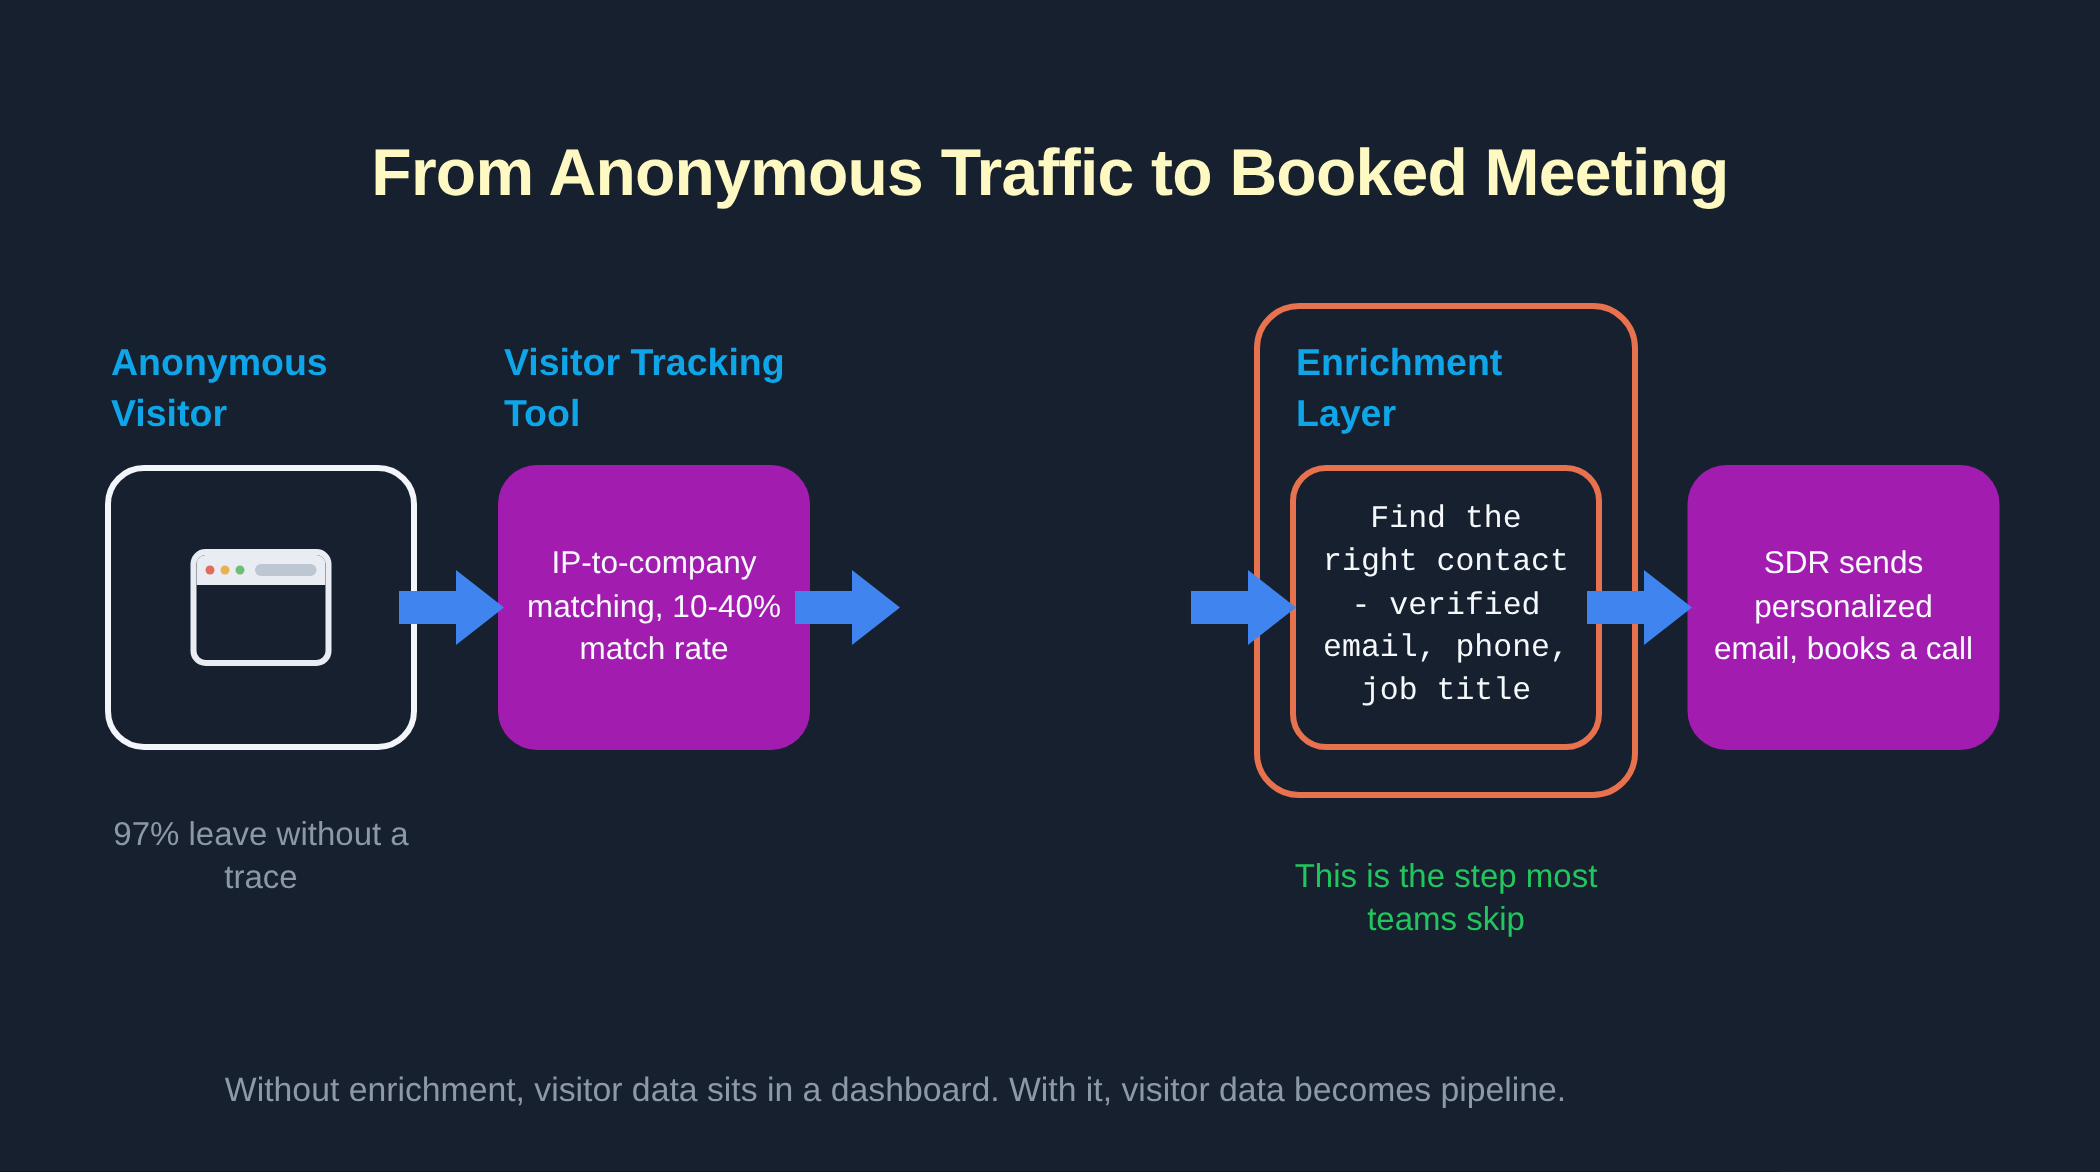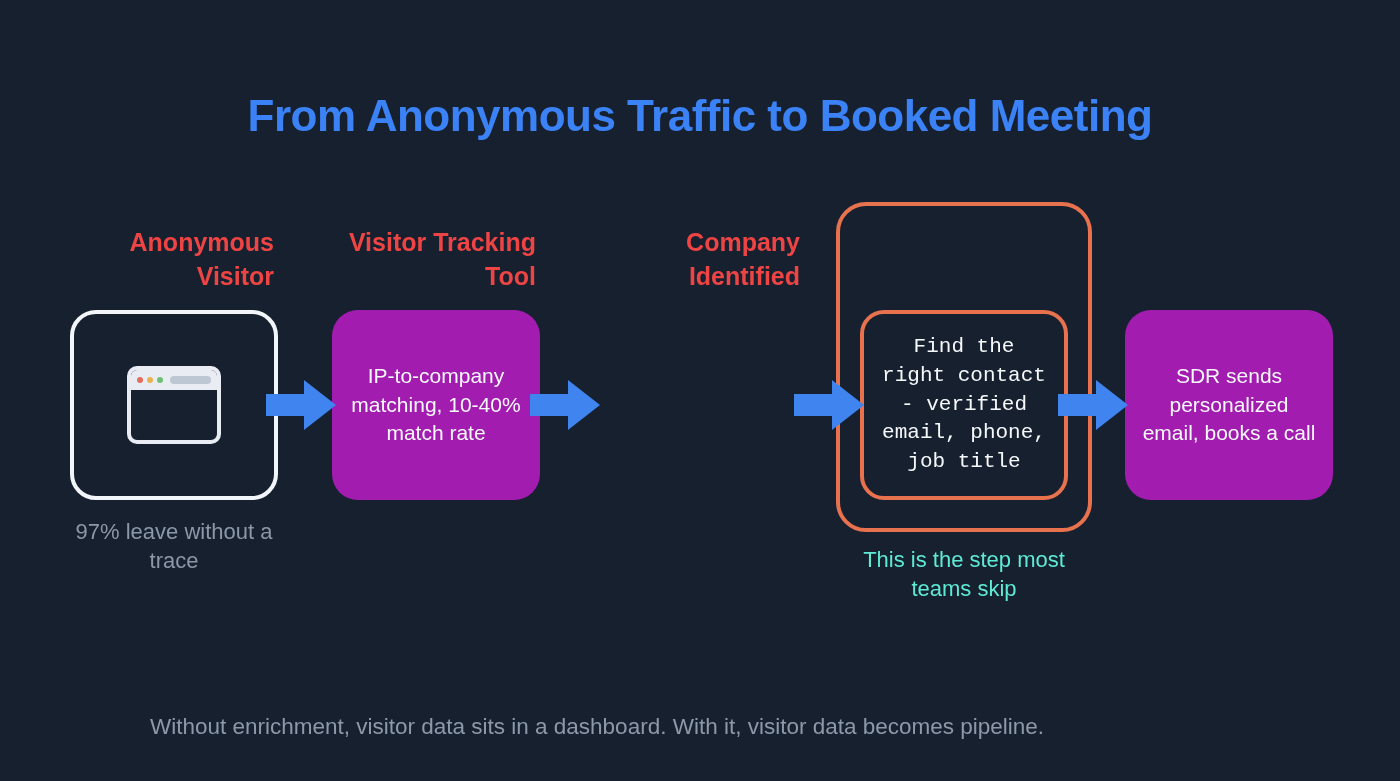--- a/index.html
+++ b/index.html
@@ -15,31 +15,31 @@
     background: #16202f;
     overflow: hidden;
     margin: 0 auto;
   }
   .diagram-title {
     position: absolute;
     top: 62px;
     left: 0;
     width: 1400px;
     text-align: center;
-    color: #3b82f6;
+    color: #fef9c3;
     font-size: 44px;
     font-weight: 700;
     letter-spacing: -0.5px;
   }
   .stage-label {
     position: absolute;
     top: 226px;
     width: 200px;
-    text-align: right;
-    color: #ef4444;
+    text-align: left;
+    color: #0ea5e9;
     font-size: 25px;
     font-weight: 700;
     line-height: 1.35;
   }
   .stage-box {
     position: absolute;
     top: 310px;
     width: 208px;
     height: 190px;
     border-radius: 26px;
@@ -73,23 +73,24 @@
     height: 330px;
     border: 4px solid #e8714e;
     border-radius: 30px;
     box-sizing: border-box;
   }
   .stage-note {
     position: absolute;
     text-align: center;
     font-size: 22px;
     line-height: 1.3;
+    margin-top: 24px;
   }
   .note-gray   { color: #8c97a7; }
-  .note-orange { color: #5eead4; font-weight: 500; }
+  .note-orange { color: #22c55e; font-weight: 500; }
   .arrow {
     position: absolute;
     top: 377px;
     width: 72px;
     height: 56px;
   }
   .arrow svg { display: block; width: 100%; height: 100%; }
   .caption {
     position: absolute;
     top: 714px;
@@ -143,21 +144,21 @@
 <body>
 
 <div class="canvas">
 
   <h1 class="diagram-title">From Anonymous Traffic to Booked Meeting</h1>
 
   <div class="highlight-outline"></div>
 
   <div class="stage-label" style="left:74px">Anonymous Visitor</div>
   <div class="stage-label" style="left:336px">Visitor Tracking Tool</div>
-  <div class="stage-label" style="left:600px">Company Identified</div>
+  <div class="stage-label" style="left:864px">Enrichment Layer</div>
 
   <div class="stage-box box-outline-white" style="left:70px">
     <div class="browser-icon">
       <div class="browser-top">
         <span class="dot dot-red"></span>
         <span class="dot dot-yellow"></span>
         <span class="dot dot-green"></span>
         <div class="url-bar"></div>
       </div>
       <div class="browser-body"></div>

